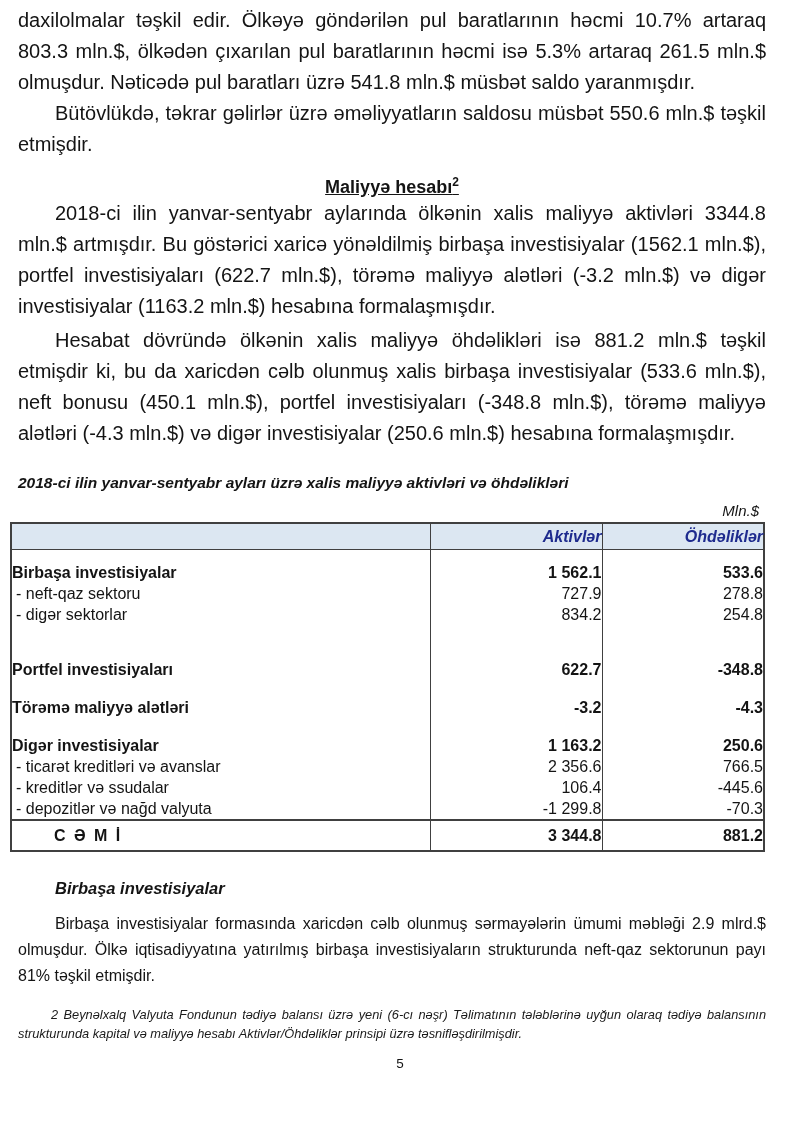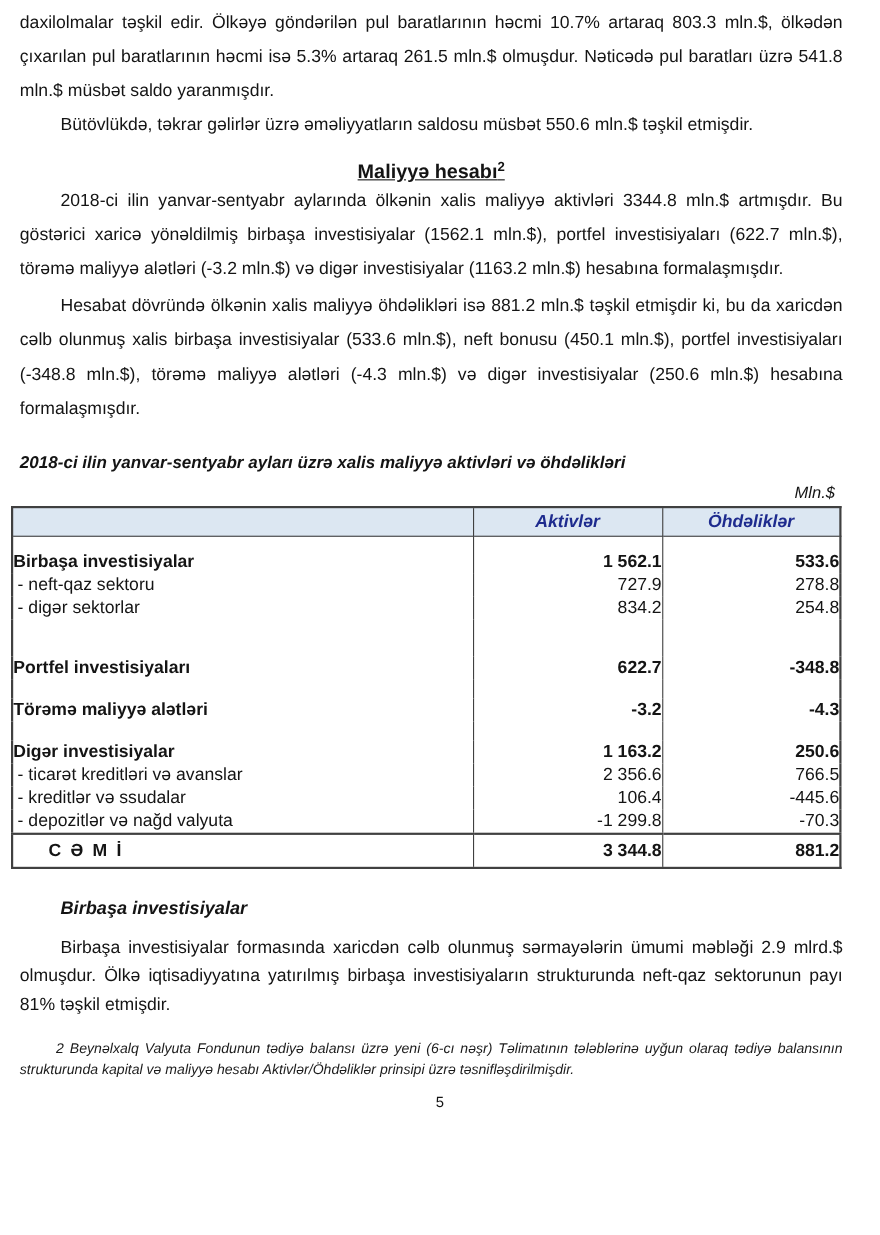--- a/index.html
+++ b/index.html
@@ -10,21 +10,21 @@
     background: #ffffff;
     font-family: "Liberation Sans", sans-serif;
     color: #141414;
     position: relative;
     overflow: hidden;
     box-sizing: border-box;
     padding-top: 5px;
   }
   .bodytext { margin-left: 18px; margin-right: 34px; }
   p.para {
-    font-size: 16px;
+    font-size: 20px;
     line-height: 31px;
     text-align: justify;
     margin: 0;
   }
   p.indent { text-indent: 37px; }
   .main-heading {
     text-align: center;
     font-weight: bold;
     font-size: 18px;
     margin: 17px 34px 0 18px;
@@ -53,21 +53,21 @@
     border: 2px solid #404040;
   }
   table.fin col.c1 { width: 419px; }
   table.fin col.c2 { width: 172px; }
   table.fin th {
     background: #dce7f2;
     color: #1e2b8e;
     font-weight: bold;
     font-style: italic;
     font-size: 16px;
-    text-align: center;
+    text-align: right;
     height: 25px;
     border-bottom: 1.5px solid #404040;
     padding: 0;
   }
   table.fin td {
     font-size: 16px;
     padding: 0;
     height: 21px;
     vertical-align: middle;
     white-space: nowrap;
@@ -80,21 +80,21 @@
   tr.mainrow td { font-weight: bold; }
   tr.subrow td.lbl { padding-left: 4px; font-weight: normal; }
   td.val { text-align: right; }
   td.v-a { padding-right: 52px; }
   td.v-o { padding-right: 50px; }
   tr.totalrow td {
     border-top: 2px solid #404040;
     font-weight: bold;
     height: 29px;
   }
-  tr.totalrow td.lbl { padding-left: 32px; letter-spacing: 2px; margin-left: 43px; }
+  tr.totalrow td.lbl { padding-left: 42px; letter-spacing: 2px; margin-left: 43px; }
   .section-heading {
     font-weight: bold;
     font-style: italic;
     font-size: 16.5px;
     margin: 27px 34px 0 55px;
   }
   p.last-para {
     font-size: 16px;
     line-height: 26px;
     text-align: justify;

